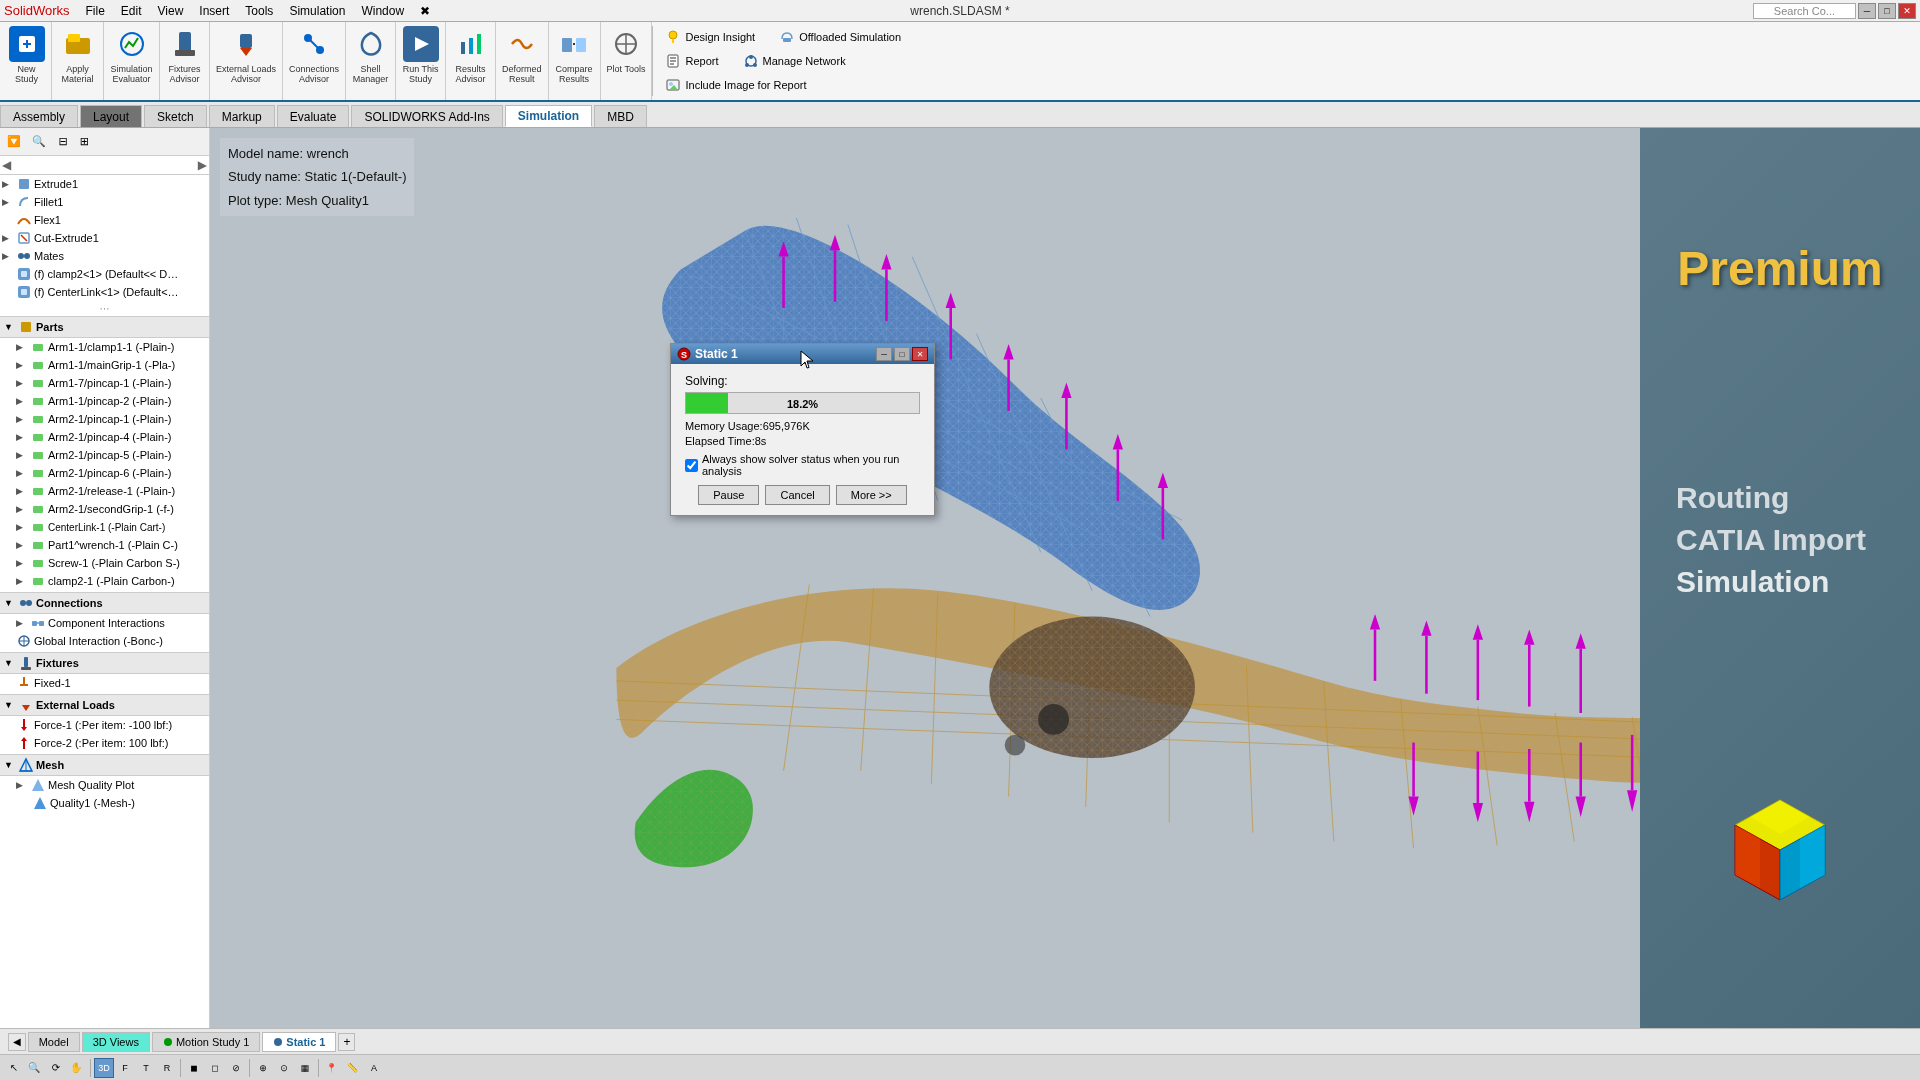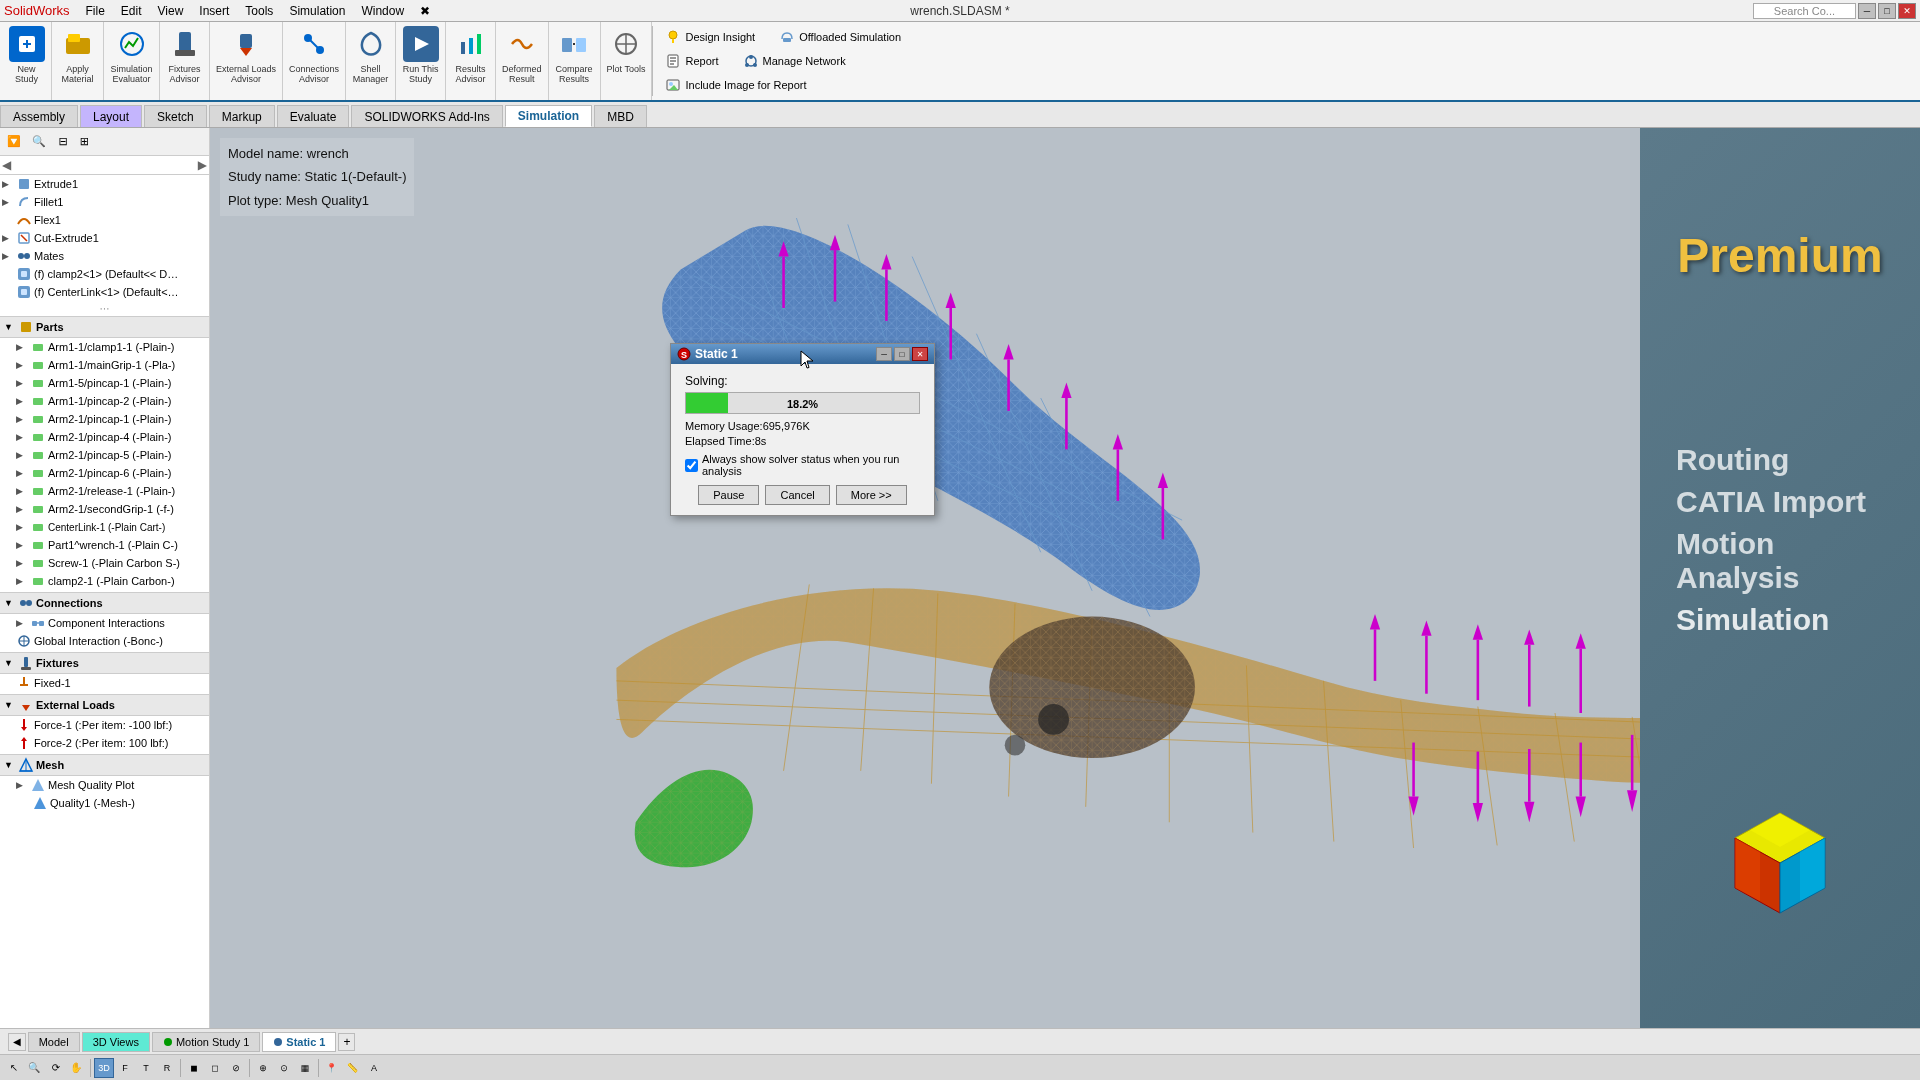--- a/index.html
+++ b/index.html
@@ -209,21 +209,21 @@
             <polygon points="4,13 9,8 13,13" fill="#66cc66"></polygon>
           </svg>
         <span style="font-size:11px;">Include Image for Report</span>
       </div>
     </div>
   </div>
 </div>
 
 <div id="tabbar" style="display:flex; background:#e8e8e8; border-bottom:1px solid #aaa; height:26px; align-items:flex-end;">
   <div style="padding:4px 12px; cursor:pointer; font-size:12px; background:#d8d8d8; border:1px solid #bbb; border-bottom:none; margin-right:2px; height:22px; display:flex; align-items:center;">Assembly</div>
-  <div style="padding:4px 12px; cursor:pointer; font-size:12px; background:#c4b5fd; border:1px solid #bbb; border-bottom:none; margin-right:2px; height:22px; display:flex; align-items:center;">Layout</div>
+  <div style="padding:4px 12px; cursor:pointer; font-size:12px; background:#737373; border:1px solid #bbb; border-bottom:none; margin-right:2px; height:22px; display:flex; align-items:center;">Layout</div>
   <div style="padding:4px 12px; cursor:pointer; font-size:12px; background:#d8d8d8; border:1px solid #bbb; border-bottom:none; margin-right:2px; height:22px; display:flex; align-items:center;">Sketch</div>
   <div style="padding:4px 12px; cursor:pointer; font-size:12px; background:#d8d8d8; border:1px solid #bbb; border-bottom:none; margin-right:2px; height:22px; display:flex; align-items:center;">Markup</div>
   <div style="padding:4px 12px; cursor:pointer; font-size:12px; background:#d8d8d8; border:1px solid #bbb; border-bottom:none; margin-right:2px; height:22px; display:flex; align-items:center;">Evaluate</div>
   <div style="padding:4px 12px; cursor:pointer; font-size:12px; background:#d8d8d8; border:1px solid #bbb; border-bottom:none; margin-right:2px; height:22px; display:flex; align-items:center;">SOLIDWORKS Add-Ins</div>
   <div style="padding:4px 12px; cursor:pointer; font-size:12px; background:#fff; border:1px solid #bbb; border-bottom:1px solid #fff; margin-right:2px; height:22px; display:flex; align-items:center; font-weight:bold; color:#1a6496;">Simulation</div>
   <div style="padding:4px 12px; cursor:pointer; font-size:12px; background:#d8d8d8; border:1px solid #bbb; border-bottom:none; margin-right:2px; height:22px; display:flex; align-items:center;">MBD</div>
 </div>
 
 <div style="display:flex; height:calc(1080px - 22px - 80px - 26px - 26px - 26px);">
 
@@ -325,21 +325,21 @@
         <svg width="16" height="16" viewBox="0 0 16 16" style="margin-right:2px;">
             <rect x="3" y="5" width="10" height="7" rx="1" fill="#66cc66"></rect>
           </svg>
         <span style="font-size:11px; overflow:hidden; text-overflow:ellipsis; max-width:145px;">Arm1-1/mainGrip-1 (-Pla-)</span>
       </div>
       <div style="display:flex; align-items:center; padding:1px 2px 1px 16px; cursor:pointer; white-space:nowrap; overflow:hidden;">
         <span style="width:14px; font-size:9px; color:#555;">▶</span>
         <svg width="16" height="16" viewBox="0 0 16 16" style="margin-right:2px;">
             <rect x="3" y="5" width="10" height="7" rx="1" fill="#66cc66"></rect>
           </svg>
-        <span style="font-size:11px; overflow:hidden; text-overflow:ellipsis; max-width:145px;">Arm1-5/pincap-1 (-Plain-)</span>
+        <span style="font-size:11px; overflow:hidden; text-overflow:ellipsis; max-width:145px;">Arm1-7/pincap-1 (-Plain-)</span>
       </div>
       <div style="display:flex; align-items:center; padding:1px 2px 1px 16px; cursor:pointer; white-space:nowrap; overflow:hidden;">
         <span style="width:14px; font-size:9px; color:#555;">▶</span>
         <svg width="16" height="16" viewBox="0 0 16 16" style="margin-right:2px;">
             <rect x="3" y="5" width="10" height="7" rx="1" fill="#66cc66"></rect>
           </svg>
         <span style="font-size:11px; overflow:hidden; text-overflow:ellipsis; max-width:145px;">Arm1-1/pincap-2 (-Plain-)</span>
       </div>
       <div style="display:flex; align-items:center; padding:1px 2px 1px 16px; cursor:pointer; white-space:nowrap; overflow:hidden;">
         <span style="width:14px; font-size:9px; color:#555;">▶</span>
@@ -673,21 +673,20 @@
           <path d="M1 1 L1 16 L5 12 L7 18 L9 17.5 L7 11 L13 11 Z" fill="white" stroke="black" stroke-width="1"></path>
         </svg>
     </div>
   </div>
 
   <div style="width:280px; background:linear-gradient(135deg, #5c7a8a, #4a6a7a); display:flex; flex-direction:column; align-items:center; justify-content:space-around; padding:20px 10px;">
     <div style="color:#f0c040; font-size:48px; font-weight:bold; text-align:center; text-shadow:2px 2px 4px rgba(0,0,0,0.5);">Premium</div>
     <div style="display:flex; flex-direction:column; gap:8px; align-items:flex-start; width:80%;">
       <div style="color:rgba(255,255,255,0.75); font-size:30px; font-weight:bold;">Routing</div>
       <div style="color:rgba(255,255,255,0.75); font-size:30px; font-weight:bold;">CATIA Import</div>
-      <div style="color:rgba(255,255,255,0.75); font-size:30px; font-weight:bold;">Motion Analysis</div>
       <div style="color:rgba(255,255,255,0.85); font-size:30px; font-weight:bold;">Simulation</div>
     </div>
 
     <svg width="130" height="130" viewBox="0 0 130 130">
 
       <polygon points="65,15 110,40 65,65 20,40" fill="#e8e800" stroke="#aaa800" stroke-width="1"></polygon>
 
       <polygon points="20,40 65,65 65,115 20,90" fill="#cc3300" stroke="#990000" stroke-width="1"></polygon>
 
       <polygon points="65,65 110,40 110,90 65,115" fill="#0099cc" stroke="#006699" stroke-width="1"></polygon>

